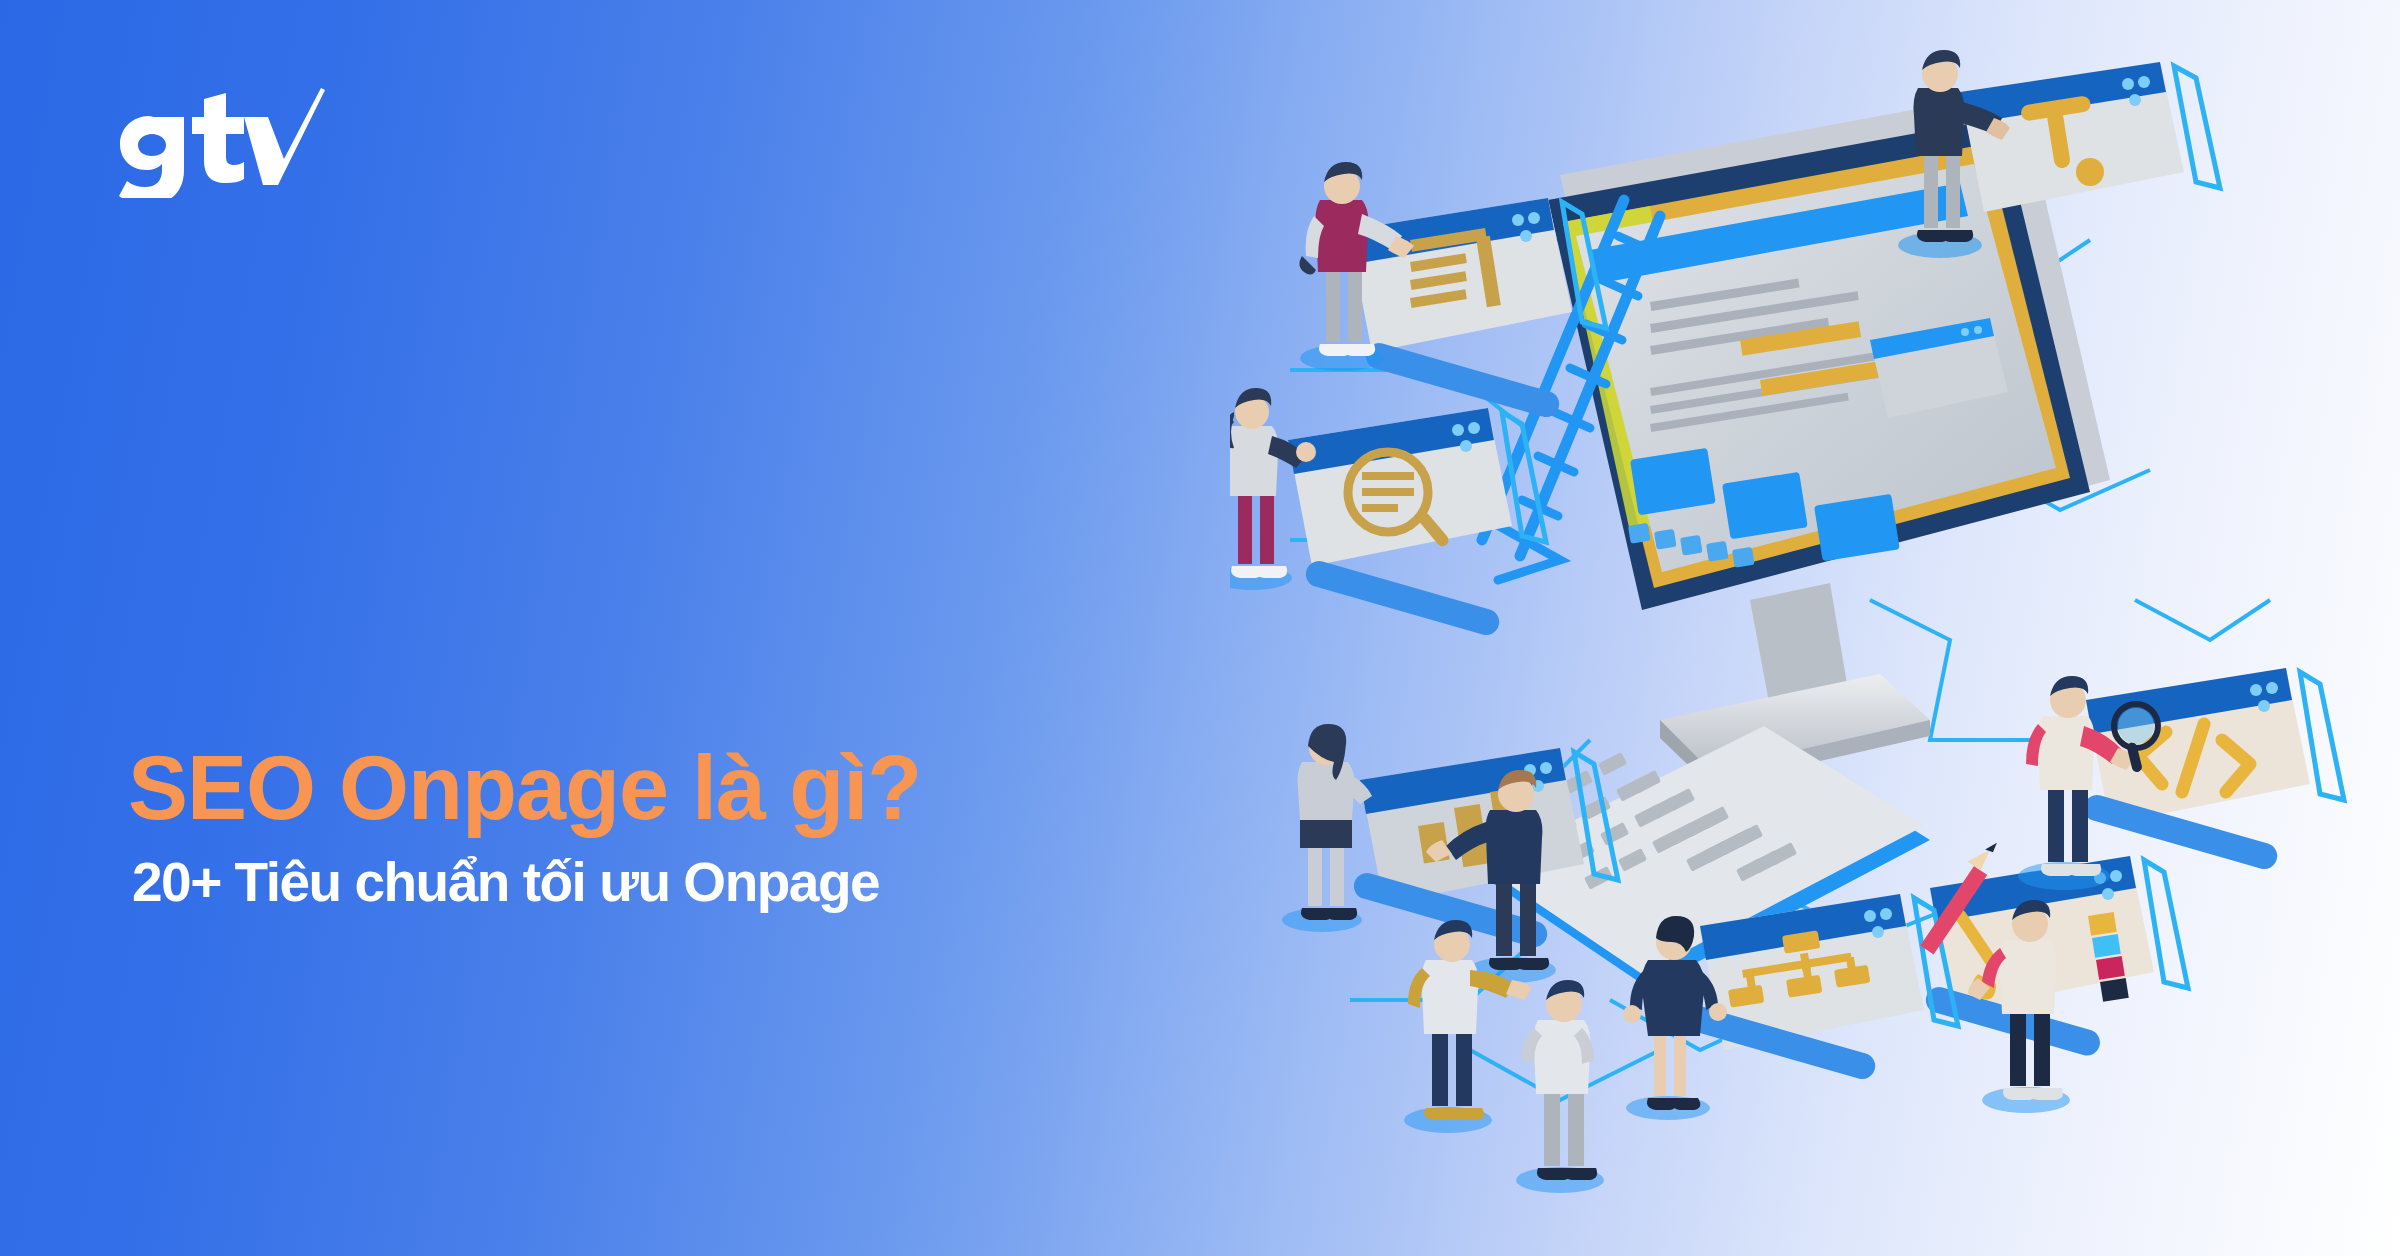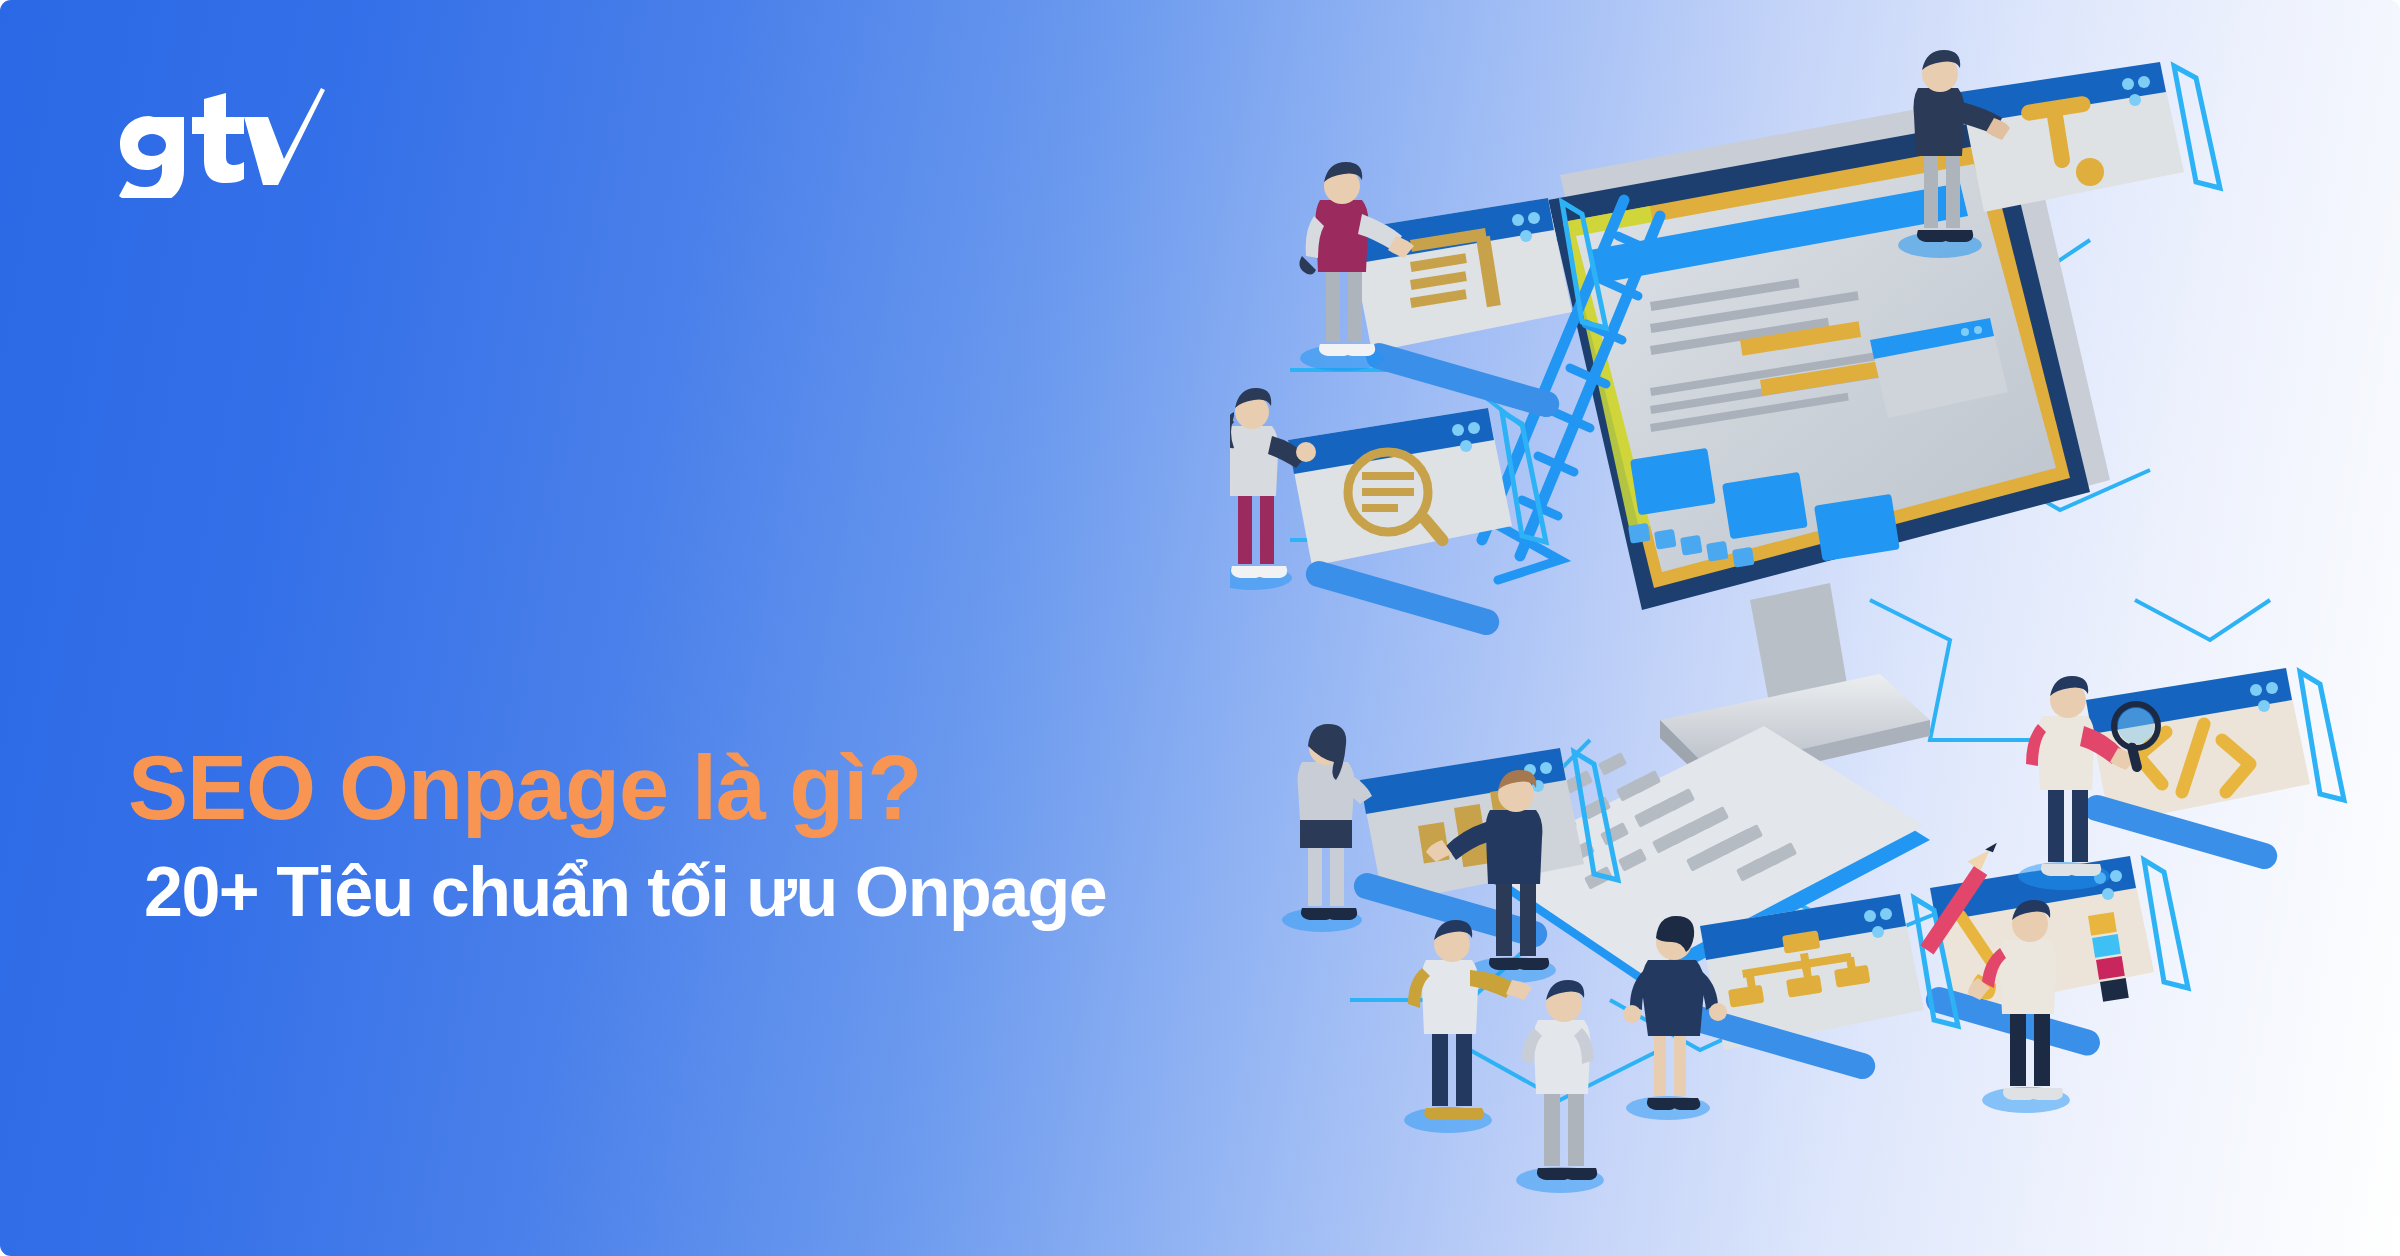--- a/index.html
+++ b/index.html
@@ -13,36 +13,35 @@
       #2a68e5 0%,
       #3470e8 14%,
       #4a80ea 28%,
       #6a99ee 42%,
       #9ab9f4 56%,
       #c3d3f8 68%,
       #dde6fb 78%,
       #eef2fd 87%,
       #f8fafe 95%,
       #ffffff 100%);
-    border-radius:11px;
   }
 
   
   #logo{position:absolute;left:108px;top:88px;width:220px;height:110px;}
 
   
   #headline{position:absolute;left:128px;top:740px;width:1420px;}
   .h-orange{
     font-size:90px;line-height:1.08;font-weight:bold;
     color:#f99552;letter-spacing:-1px;margin:0 0 14px 0;
     font-family:"Liberation Sans",sans-serif;
   }
   .h-white{
-    font-size:70px;line-height:1.14;font-weight:bold;
-    color:#ffffff;letter-spacing:-1.5px;margin:16px;
+    font-size:55px;line-height:1.14;font-weight:bold;
+    color:#ffffff;letter-spacing:-1.5px;margin:4px;
     font-family:"Liberation Sans",sans-serif;
     white-space:nowrap;
   }
 
   
   #art{position:absolute;left:1230px;top:40px;width:1170px;height:1190px;}
   #art svg{display:block;width:100%;height:100%;}
 </style>
 </head>
 <body>

